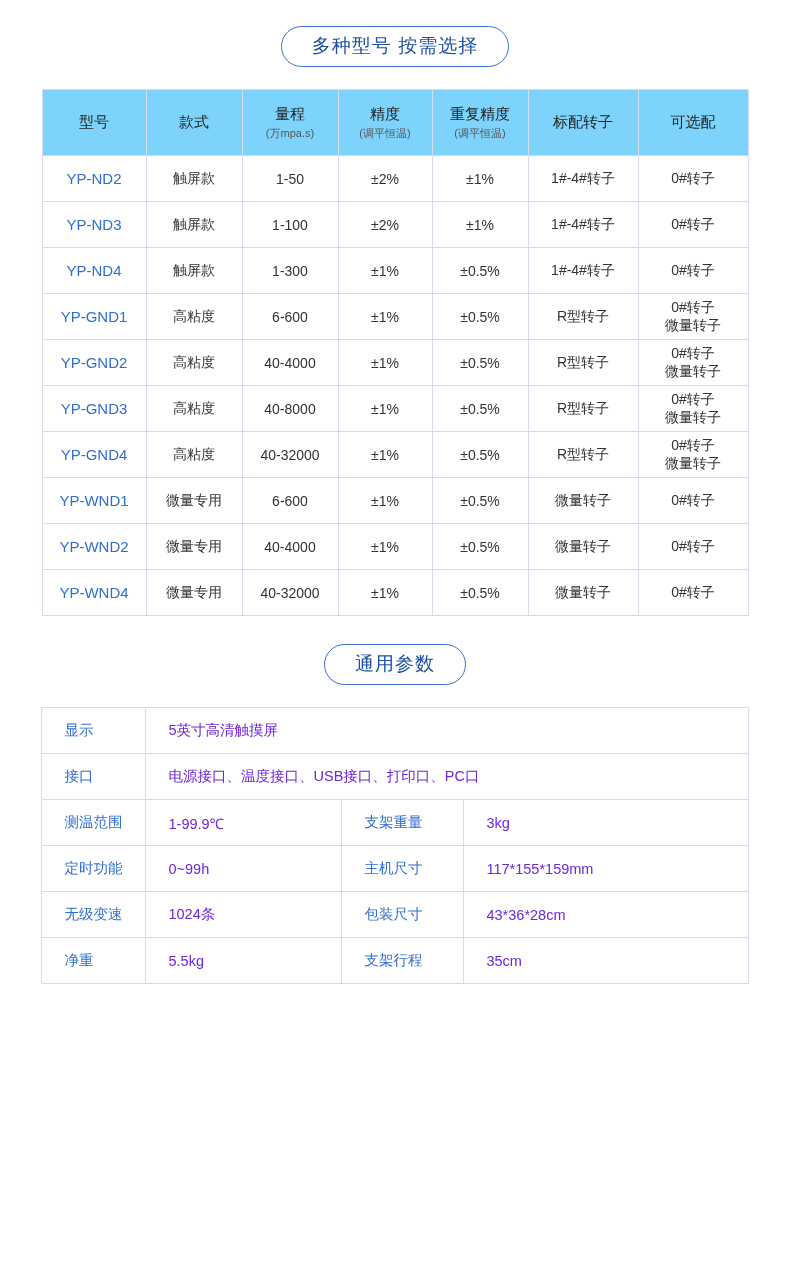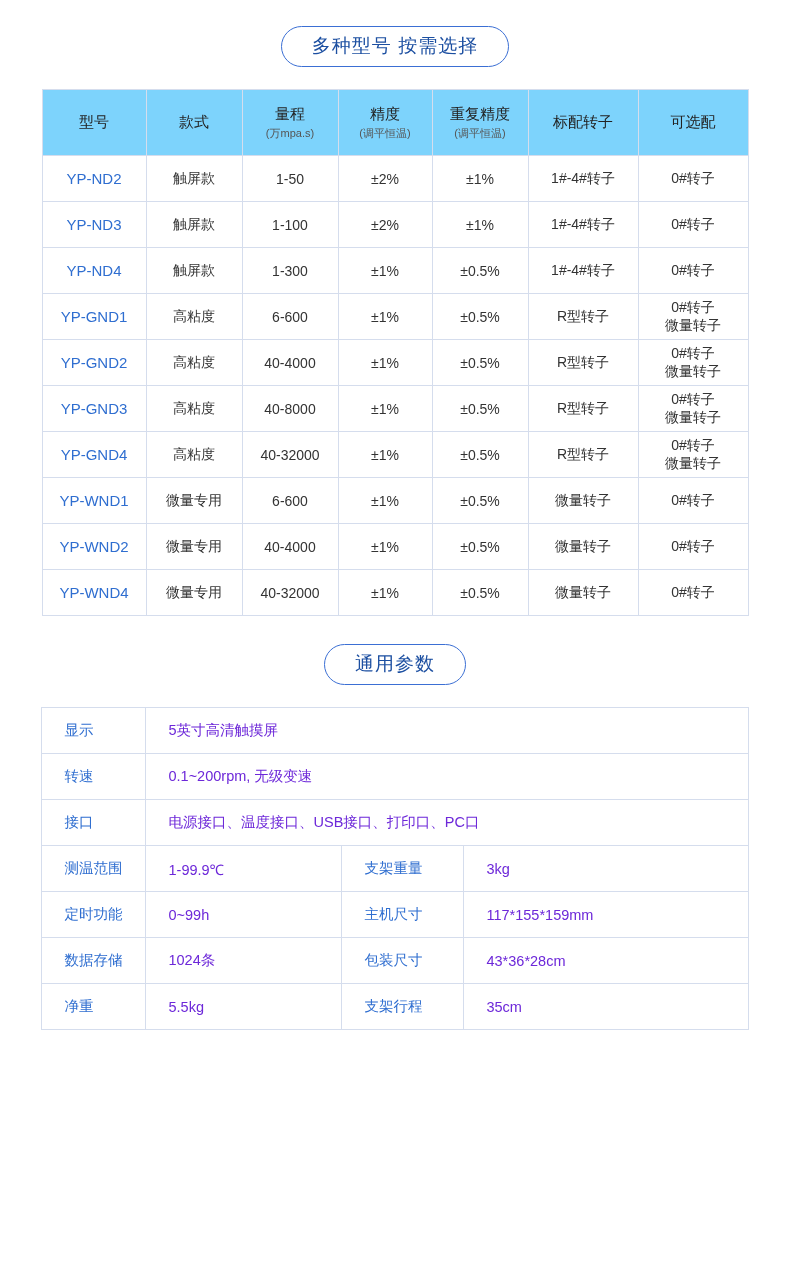--- a/index.html
+++ b/index.html
@@ -315,41 +315,37 @@
       <col class="c-w2">
       <col class="c-w3">
       <col class="c-w4">
     </colgroup>
     <tbody id="common-body">
         <tr>
           <td class="label">显示</td>
           <td class="value" colspan="3">5英寸高清触摸屏</td>
         </tr>
         <tr>
-          <td class="label">转速</td>
-          <td class="value" colspan="3">0.1~200rpm, 无级变速</td>
-        </tr>
-        <tr>
           <td class="label">接口</td>
           <td class="value" colspan="3">电源接口、温度接口、USB接口、打印口、PC口</td>
         </tr>
         <tr>
           <td class="label">测温范围</td>
           <td class="value">1-99.9℃</td>
           <td class="label">支架重量</td>
           <td class="value">3kg</td>
         </tr>
         <tr>
           <td class="label">定时功能</td>
           <td class="value">0~99h</td>
           <td class="label">主机尺寸</td>
           <td class="value">117*155*159mm</td>
         </tr>
         <tr>
-          <td class="label">数据存储</td>
+          <td class="label">无级变速</td>
           <td class="value">1024条</td>
           <td class="label">包装尺寸</td>
           <td class="value">43*36*28cm</td>
         </tr>
         <tr>
           <td class="label">净重</td>
           <td class="value">5.5kg</td>
           <td class="label">支架行程</td>
           <td class="value">35cm</td>
         </tr>

